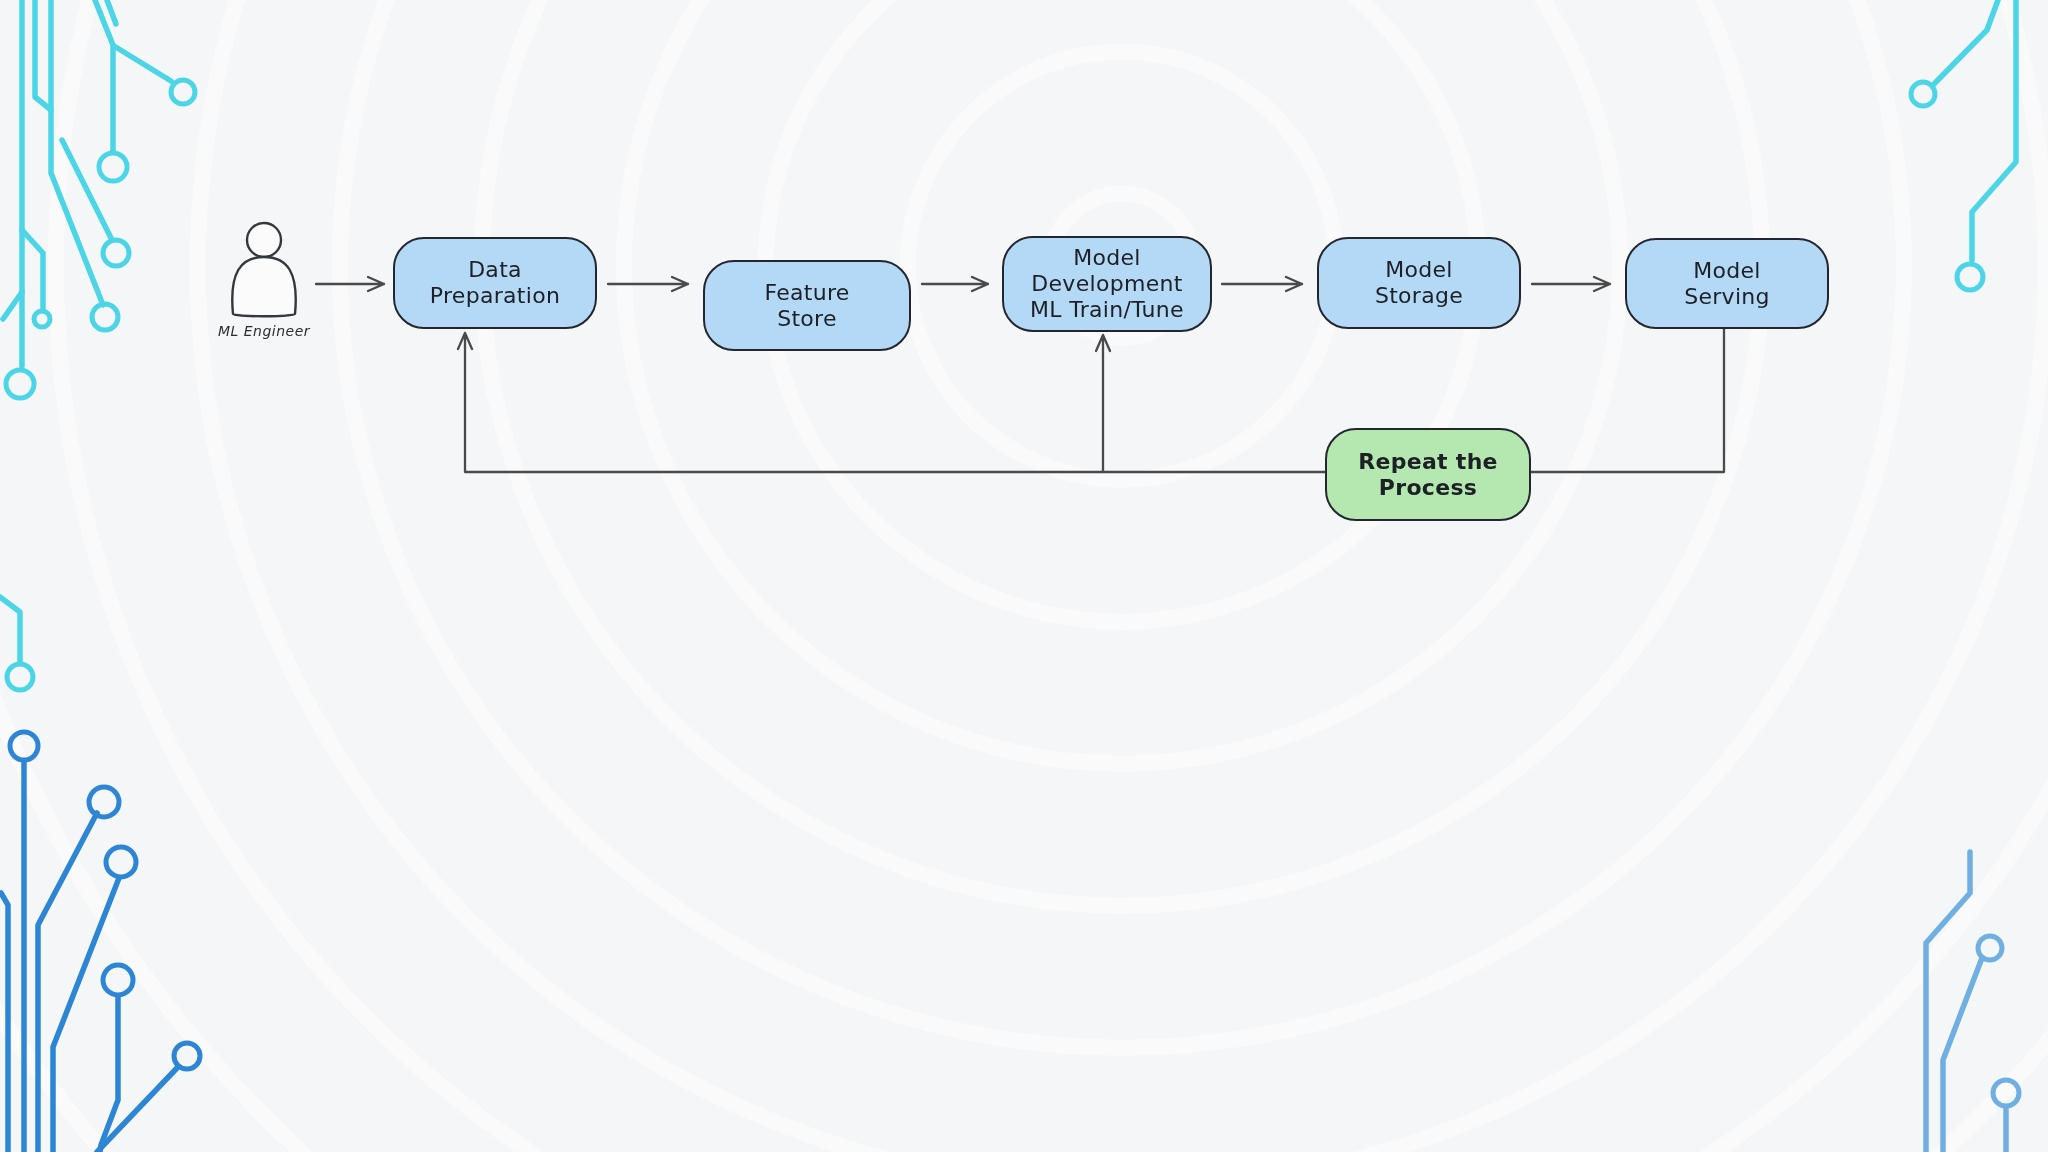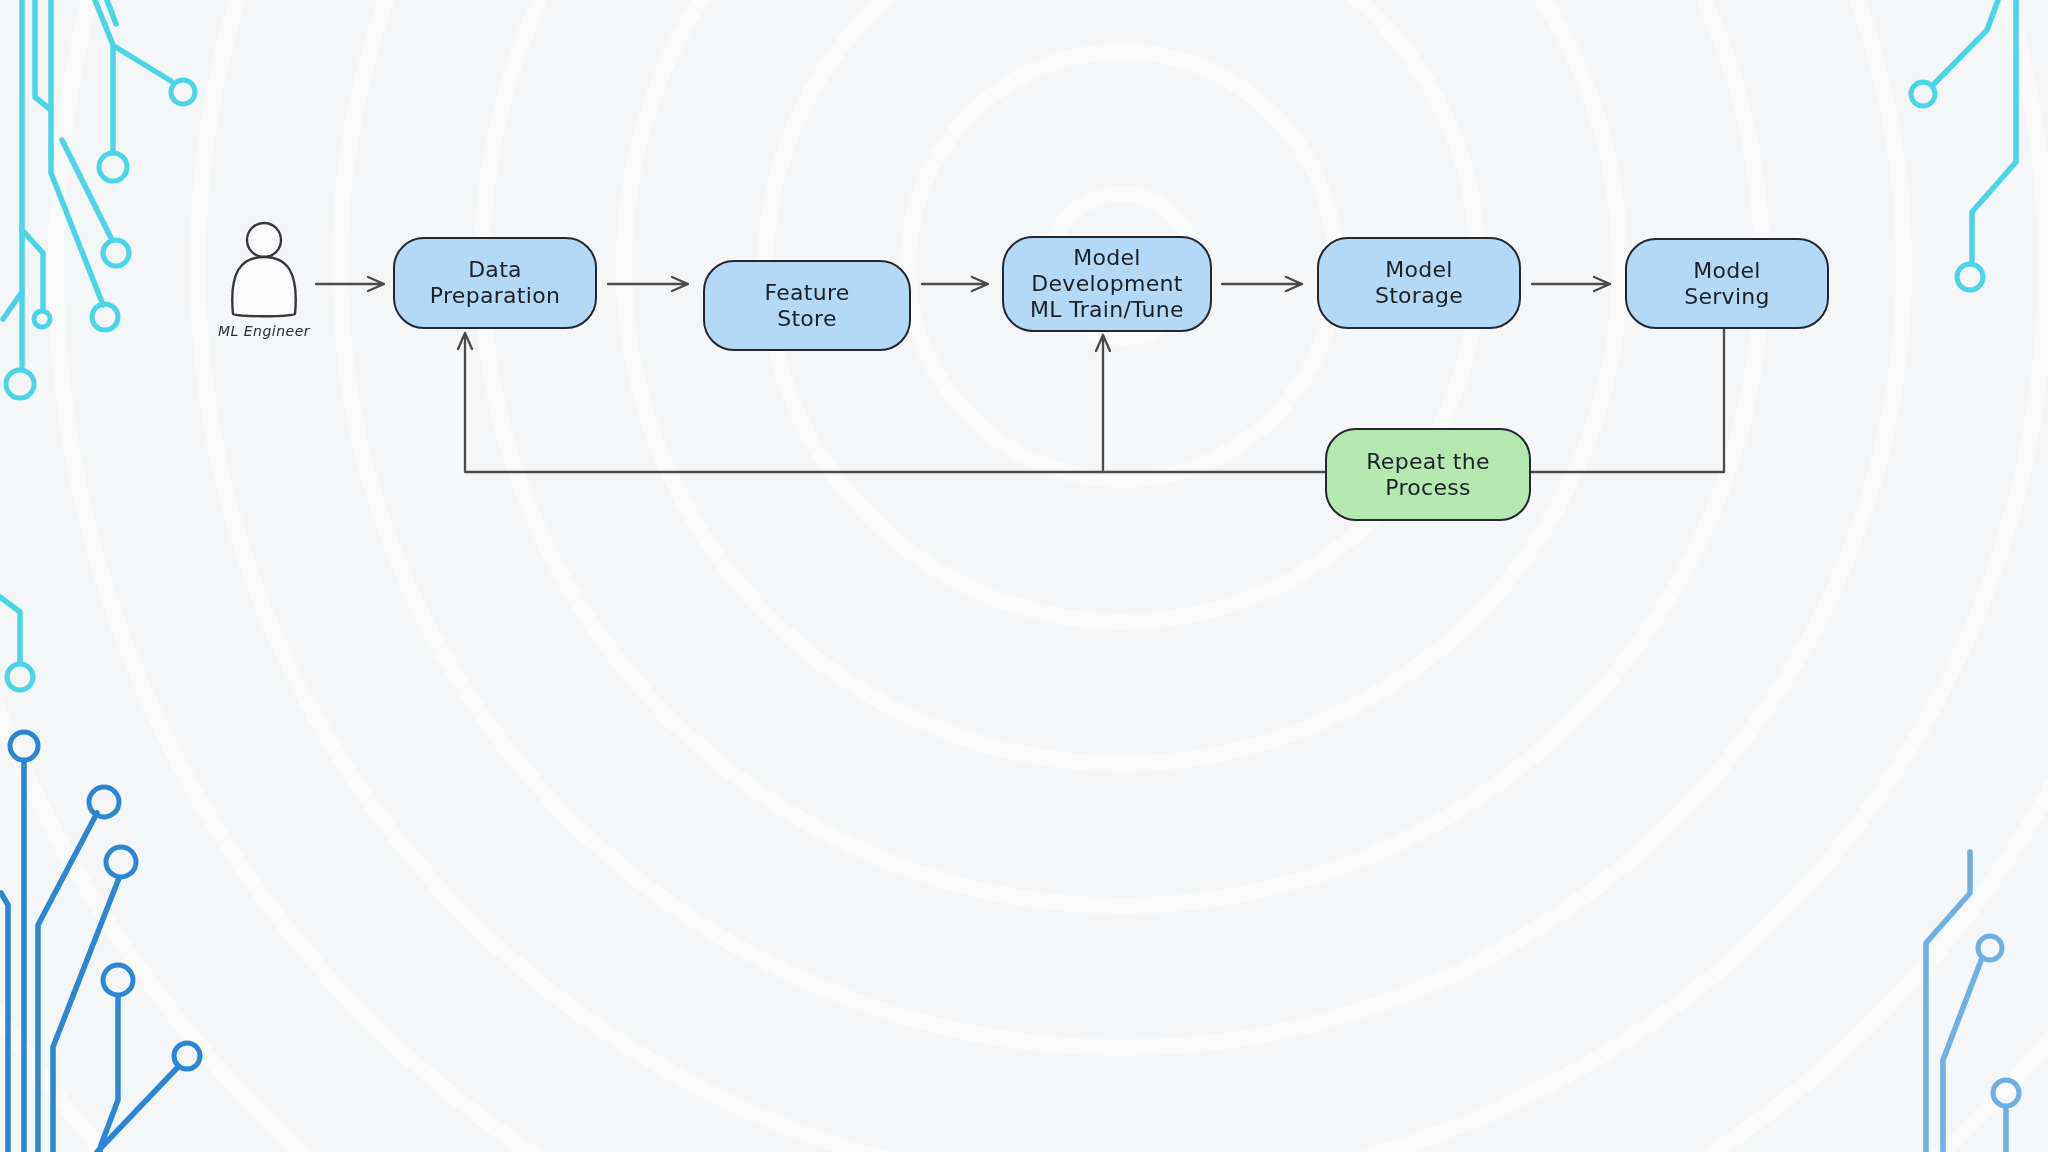--- a/index.html
+++ b/index.html
@@ -7,21 +7,21 @@
   .stage::before{content:"";position:absolute;inset:-200px;z-index:0;
     background:repeating-radial-gradient(circle at 54% 30%,
       rgba(255,255,255,0) 0 64px, rgba(255,255,255,0.9) 64px 80px, rgba(255,255,255,0) 80px 142px);
     opacity:.55;}
   svg.layer{position:absolute;left:0;top:0;z-index:1;}
   .node{position:absolute;z-index:2;display:flex;align-items:center;justify-content:center;
     text-align:center;border:2.5px solid var(--node-border,#23262e);border-radius:31px;
     background:var(--node-fill,#b3d9f7);color:#1d2025;font-size:22px;line-height:26px;
     letter-spacing:.3px;}
   .node .lbl{white-space:pre-line;}
-  .node.loop{background:var(--loop-fill,#b5e8b0);}
+  .node.loop{background:var(--loop-fill,#b5e8b0);font-weight:bold;}
   .actor-label{position:absolute;z-index:2;color:#2a2d33;font-size:14px;font-style:italic;
     letter-spacing:.5px;text-align:center;white-space:nowrap;}
   .conn{stroke:var(--connector,#4a4a4a);stroke-width:2.3;fill:none;stroke-linecap:round;stroke-linejoin:round;}
   .person{stroke:#34373d;stroke-width:2.4;fill:#fbfbfc;}
   .cyan{stroke:var(--circuit-cyan,#4bd5e7);}
   .blue{stroke:var(--circuit-blue,#2d85d5);}
   .lblue{stroke:var(--circuit-light-blue,#6fafe2);}
   .trace{fill:none;stroke-width:5.5;stroke-linecap:round;stroke-linejoin:round;}
   .pad{fill:none;stroke-width:5;}
 </style>

